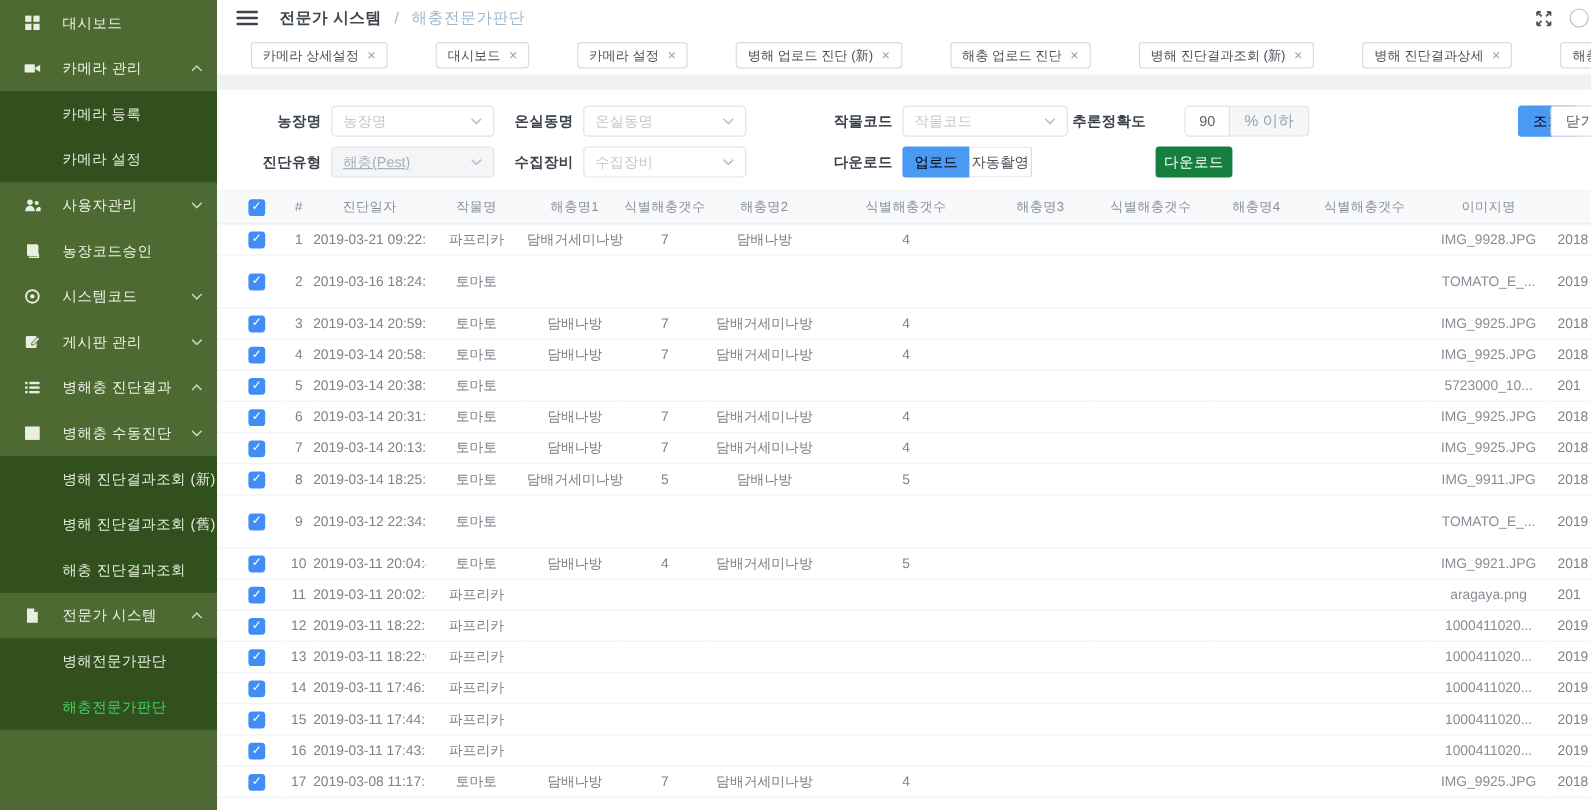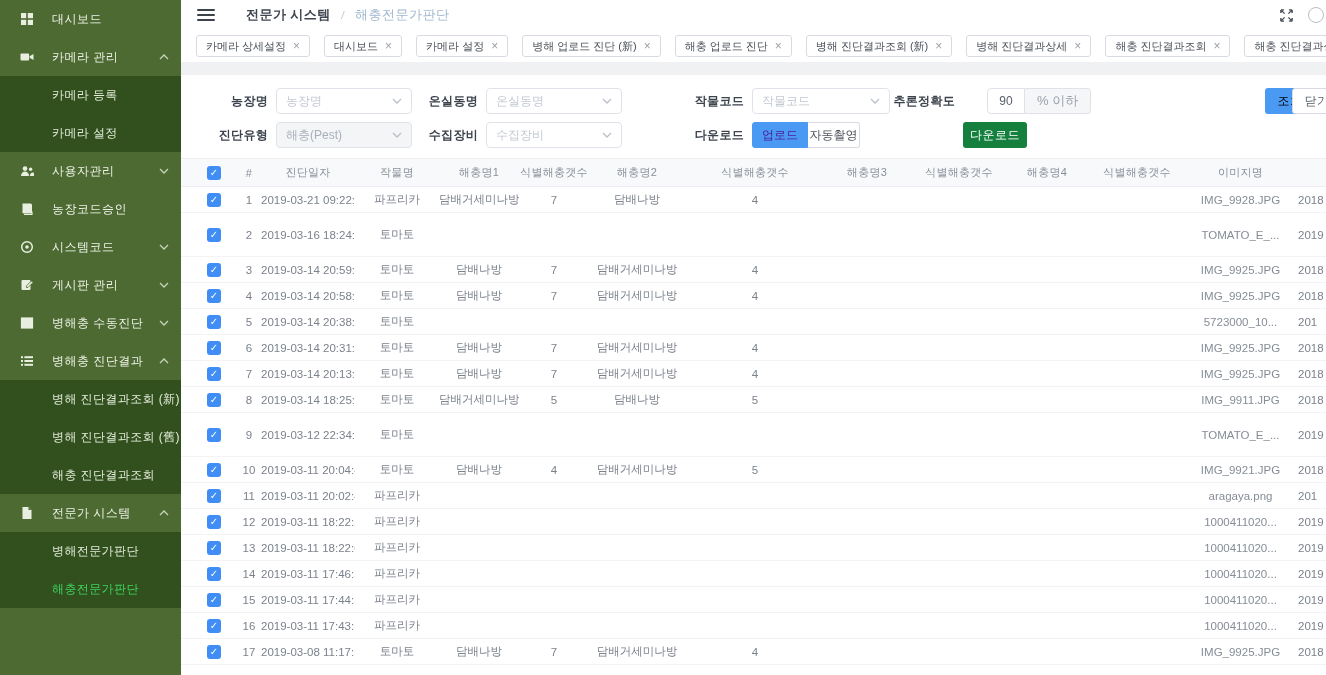--- a/index.html
+++ b/index.html
@@ -21,61 +21,61 @@
   .side-sub-item { height:38px; display:flex; align-items:center; padding-left:52px;
     color:#e3ebd9; font-size:12px; cursor:pointer; letter-spacing:0.4px; }
   .side-sub-item.active { color:#3fd35f; }
 
   
   .main { flex:1; display:flex; flex-direction:column; background:#fff; position:relative; min-width:0; }
 
   .topbar { height:30px; display:flex; align-items:center; padding:0 14px 0 16px; background:#fff; }
   .burger { width:18px; height:13px; display:flex; flex-direction:column; justify-content:space-between; cursor:pointer; }
   .burger i { display:block; height:2.4px; background:#3c434b; border-radius:1px; }
-  .crumb { margin-left:31px; font-size:13px;font-family:Liberation Serif, serif; }
+  .crumb { margin-left:18px; font-size:13px; }
   .crumb-section { color:#3f4650; font-weight:bold; letter-spacing:0.5px; }
   .crumb-sep { color:#aab4bf; margin:0 7px; }
   .crumb-current { color:#9fb8cf; letter-spacing:0.5px; }
   .topbar-right { margin-left:auto; display:flex; align-items:center; gap:14px; }
   .fs-icon { width:15px; height:15px; color:#4a5058; cursor:pointer; }
   .fs-icon svg { width:15px; height:15px; display:block; }
   .edge-icon { width:16px; height:16px; border:1.5px solid #b8bec6; border-radius:50%;
     margin-right:-12px; cursor:pointer; }
 
   .tabbar { height:32px; display:flex; align-items:center; padding:0 8px; background:#fff; }
-  .tab { display:flex; align-items:center; height:22px; margin:0 7px; padding:0 9px;
+  .tab { display:flex; align-items:center; height:22px; margin:0 20px; padding:0 9px;
     border:1px solid #d8dce2; border-radius:3px; background:#fff; font-size:11px;
     color:#4a5159; white-space:nowrap; cursor:pointer; }
   .tab .x { margin-left:7px; color:#9aa0a8; font-size:12px; line-height:1; cursor:pointer; }
 
   .strip { height:13px; background:#f0f1f3; }
 
   
   .filter-panel { position:relative; height:83px; background:#fff; }
   .f-label { position:absolute; width:80px; text-align:right; font-size:12px; font-weight:bold;
     color:#3c434d; line-height:26px; letter-spacing:0.3px; }
   .sel { position:absolute; height:26px; border:1px solid #dfe3e9; border-radius:4px;
     background:#fff; display:flex; align-items:center; justify-content:space-between;
     padding:0 9px; font-size:12px; color:#c3c9d1; cursor:pointer; }
-  .sel.disabled { background:#f3f5f7; color:#a9b0ba; cursor:default; }
+  .sel.disabled { background:#f3f5f7; color:#a9b0ba; cursor:default;text-decoration:underline; }
   .sel .chev { color:#b9c0c9; }
   .acc-group { position:absolute; display:flex; height:26px;padding-left:24px; }
   .acc-input { width:38px; height:26px; border:1px solid #dfe3e9; border-radius:4px 0 0 4px;
     font-size:12px; color:#5a6169; text-align:center; outline:none;
     font-family:"Liberation Sans","DejaVu Sans",sans-serif; }
   .acc-addon { height:26px; border:1px solid #dfe3e9; border-left:none; border-radius:0 4px 4px 0;
     background:#f5f6f8; color:#9aa1ab; font-size:13px; display:flex; align-items:center; padding:0 12px; }
   .btn { position:absolute; height:26px; border-radius:3px; font-size:12px; display:flex;
     align-items:center; justify-content:center; cursor:pointer; letter-spacing:0.5px; }
   .btn-blue { background:#4a99f3; color:#000000; border:none;margin-left:32px; }
   .btn-light { background:#15803d; color:#fff; border:none; }
   .btn-outline { background:#fff; border:1px solid #d8dce2; color:#565d66; }
   .toggle { position:absolute; display:flex; height:26px; }
   .tg { height:26px; display:flex; align-items:center; justify-content:center; font-size:12px; cursor:pointer; }
-  .tg.on { background:#4a99f3; color:#4c1d95; border:1px solid #4a99f3; border-radius:3px 0 0 3px; }
+  .tg.on { background:#4a99f3; color:#000000; border:1px solid #4a99f3; border-radius:3px 0 0 3px; }
   .tg.off { background:#fff; color:#4a5159; border:1px solid #d8dce2; border-left:none; border-radius:0 3px 3px 0; }
 
   
   .table-wrap { width:1145px; overflow:hidden; }
   table { border-collapse:collapse; table-layout:fixed; width:1231px; }
   thead th { height:28px; background:#f8f9fb; border-top:1px solid #eceef2; border-bottom:1px solid #eceef2;
     font-size:11px; font-weight:normal; color:#8a909b; text-align:center; letter-spacing:0.3px; }
   tbody td { height:26px; border-bottom:1px solid #f2f3f7; font-size:11.5px; color:#7b828c;
     text-align:center; overflow:hidden; white-space:nowrap; }
   tr.tall td { height:44px; }
@@ -167,45 +167,45 @@
         </span>
         <span class="side-label">게시판 관리</span>
         <span class="chev ">
           <svg viewBox="0 0 10 6">
             <polyline points="1,1 5,5 9,1" fill="none" stroke="currentColor" stroke-width="1.3"></polyline>
           </svg>
         </span>
       </div>
       <div class="side-item">
         <span class="side-icon">
-          <svg viewBox="0 0 14 14" fill="none" stroke="currentColor" stroke-width="1.2">
-            <rect x="1.5" y="2" width="11" height="10"></rect>
-            <path d="M1.5 5.3h11M5.2 2v10M8.9 2v10"></path>
-          </svg>
-        </span>
-        <span class="side-label">병해충 수동진단</span>
-        <span class="chev ">
-          <svg viewBox="0 0 10 6">
-            <polyline points="1,1 5,5 9,1" fill="none" stroke="currentColor" stroke-width="1.3"></polyline>
-          </svg>
-        </span>
-      </div>
-      <div class="side-item">
-        <span class="side-icon">
           <svg viewBox="0 0 14 14">
             <rect x="1" y="2.2" width="2" height="2"></rect>
             <rect x="4.4" y="2.2" width="8.6" height="2"></rect>
             <rect x="1" y="6" width="2" height="2"></rect>
             <rect x="4.4" y="6" width="8.6" height="2"></rect>
             <rect x="1" y="9.8" width="2" height="2"></rect>
             <rect x="4.4" y="9.8" width="8.6" height="2"></rect>
           </svg>
         </span>
         <span class="side-label">병해충 진단결과</span>
         <span class="chev up">
+          <svg viewBox="0 0 10 6">
+            <polyline points="1,1 5,5 9,1" fill="none" stroke="currentColor" stroke-width="1.3"></polyline>
+          </svg>
+        </span>
+      </div>
+      <div class="side-item">
+        <span class="side-icon">
+          <svg viewBox="0 0 14 14" fill="none" stroke="currentColor" stroke-width="1.2">
+            <rect x="1.5" y="2" width="11" height="10"></rect>
+            <path d="M1.5 5.3h11M5.2 2v10M8.9 2v10"></path>
+          </svg>
+        </span>
+        <span class="side-label">병해충 수동진단</span>
+        <span class="chev ">
           <svg viewBox="0 0 10 6">
             <polyline points="1,1 5,5 9,1" fill="none" stroke="currentColor" stroke-width="1.3"></polyline>
           </svg>
         </span>
       </div>
       <div class="side-sub">
         <div class="side-sub-item">병해 진단결과조회 (新)</div>
         <div class="side-sub-item">병해 진단결과조회 (舊)</div>
         <div class="side-sub-item">해충 진단결과조회</div>
       </div>

